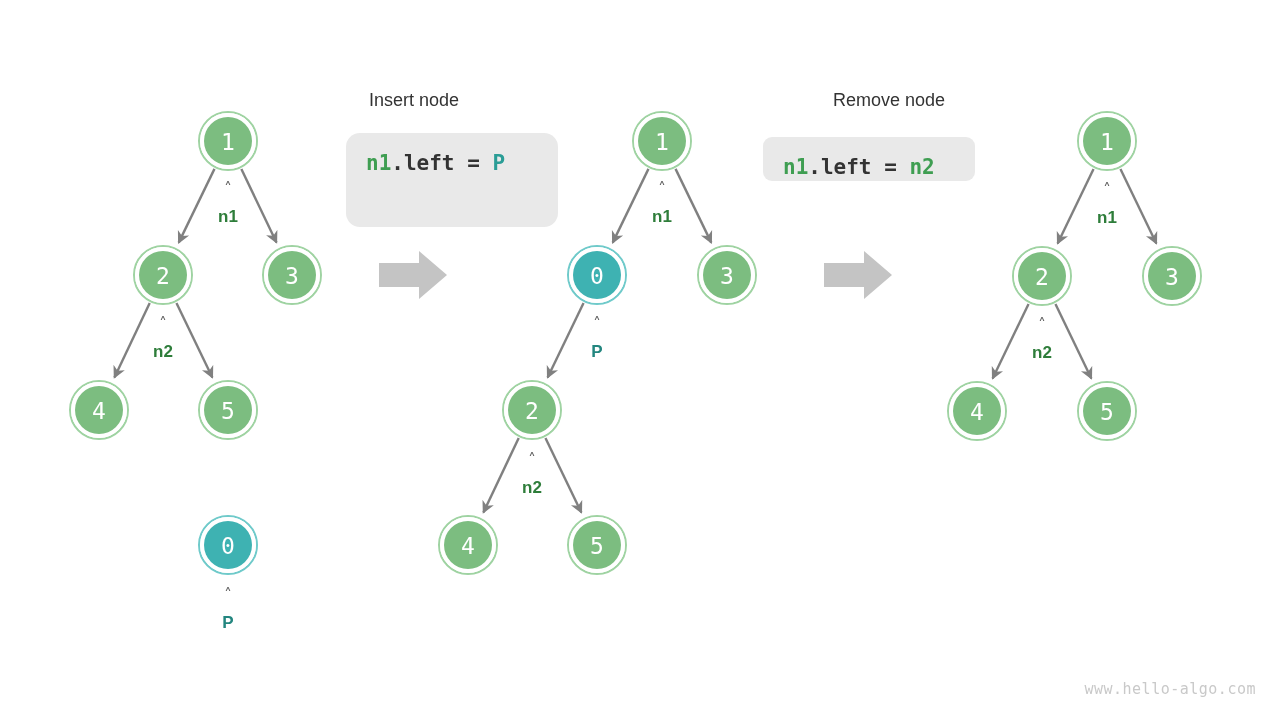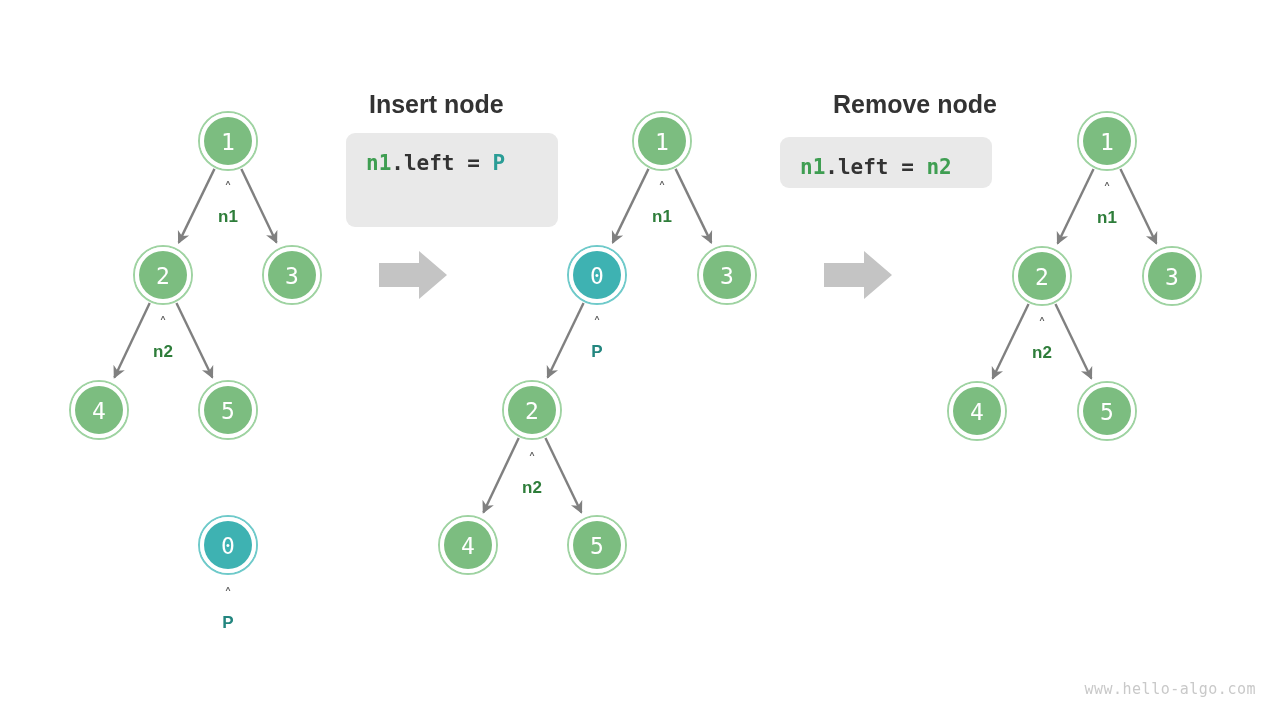--- a/index.html
+++ b/index.html
@@ -23,22 +23,22 @@
   svg.layer {
     position: absolute;
     left: 0; top: 0;
     width: 1280px;
     height: 720px;
     overflow: visible;
   }
   .panel-title {
     position: absolute;
     font-family: "Liberation Sans", sans-serif;
-    font-weight: bold;
-    font-size: 25px;
+    font-weight: normal;
+    font-size: 18px;
     color: #333333;
     white-space: nowrap;
   }
   .code-box {
     position: absolute;
     background: #e9e9e9;
     border-radius: 9px;
     font-family: "DejaVu Sans Mono", monospace;
     font-size: 21px;
     font-weight: bold;
@@ -253,23 +253,23 @@
         <text x="1107" y="217" class="ptr-label green">n1</text>
       </g>
       <g>
         <text x="1042" y="325" class="caret">˄</text>
         <text x="1042" y="352" class="ptr-label green">n2</text>
       </g>
     </svg>
 
   <div id="overlays">
       <div class="panel-title" style="left: 369px; top: 90px;">Insert node</div>
-      <div class="code-box" style="left: 346px; top: 133px; width: 212px; height: 94px;">
+      <div class="code-box" style="left: 346px; top: 133px; width: 212px; height: 94px; border-radius: 14px;">
         <span class="code-line"><span class="tok-green">n1</span><span class="tok-plain">.left = </span><span class="tok-teal">P</span></span>
       </div>
       <div class="panel-title" style="left: 806px; top: 90px; margin-left: 27px;">Remove node</div>
-      <div class="code-box" style="left: 780px; top: 137px; width: 212px; height: 51px;">
+      <div class="code-box" style="left: 763px; top: 137px; width: 212px; height: 44px;">
         <span class="code-line"><span class="tok-green">n1</span><span class="tok-plain">.left = </span><span class="tok-green">n2</span></span>
       </div>
     </div>
 
   <div class="watermark" style="right:24px; bottom:22px;">www.hello-algo.com</div>
 </div>
 
 </body></html>

